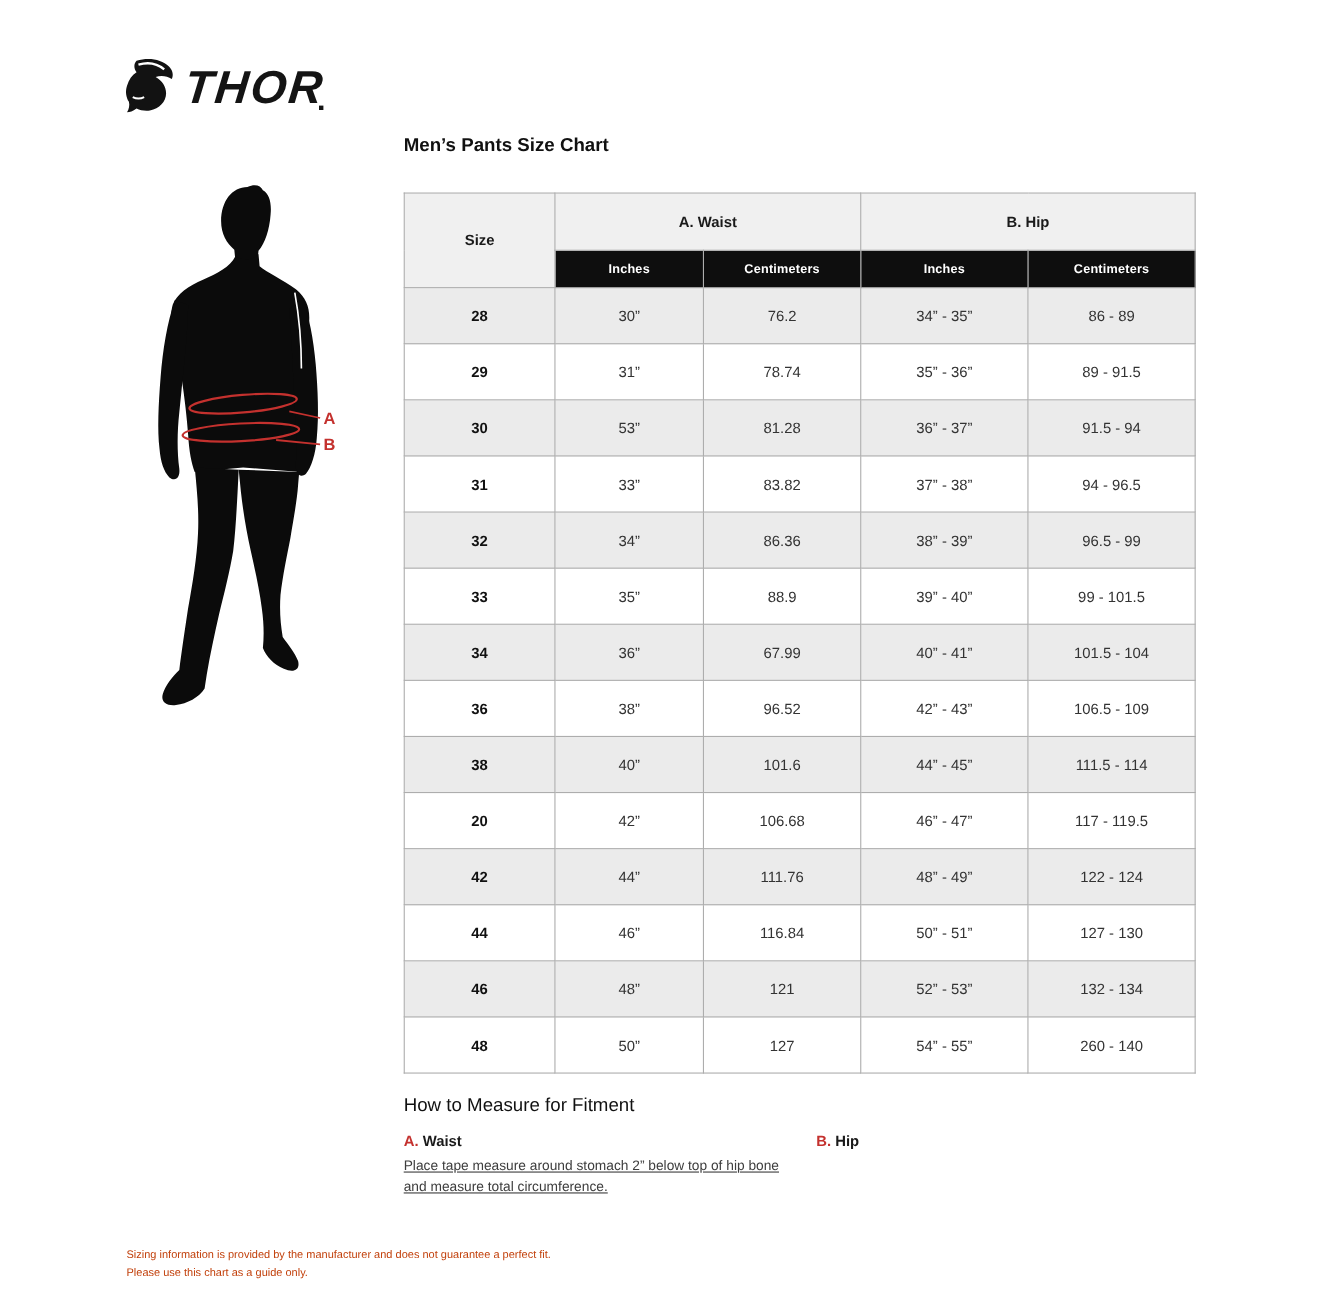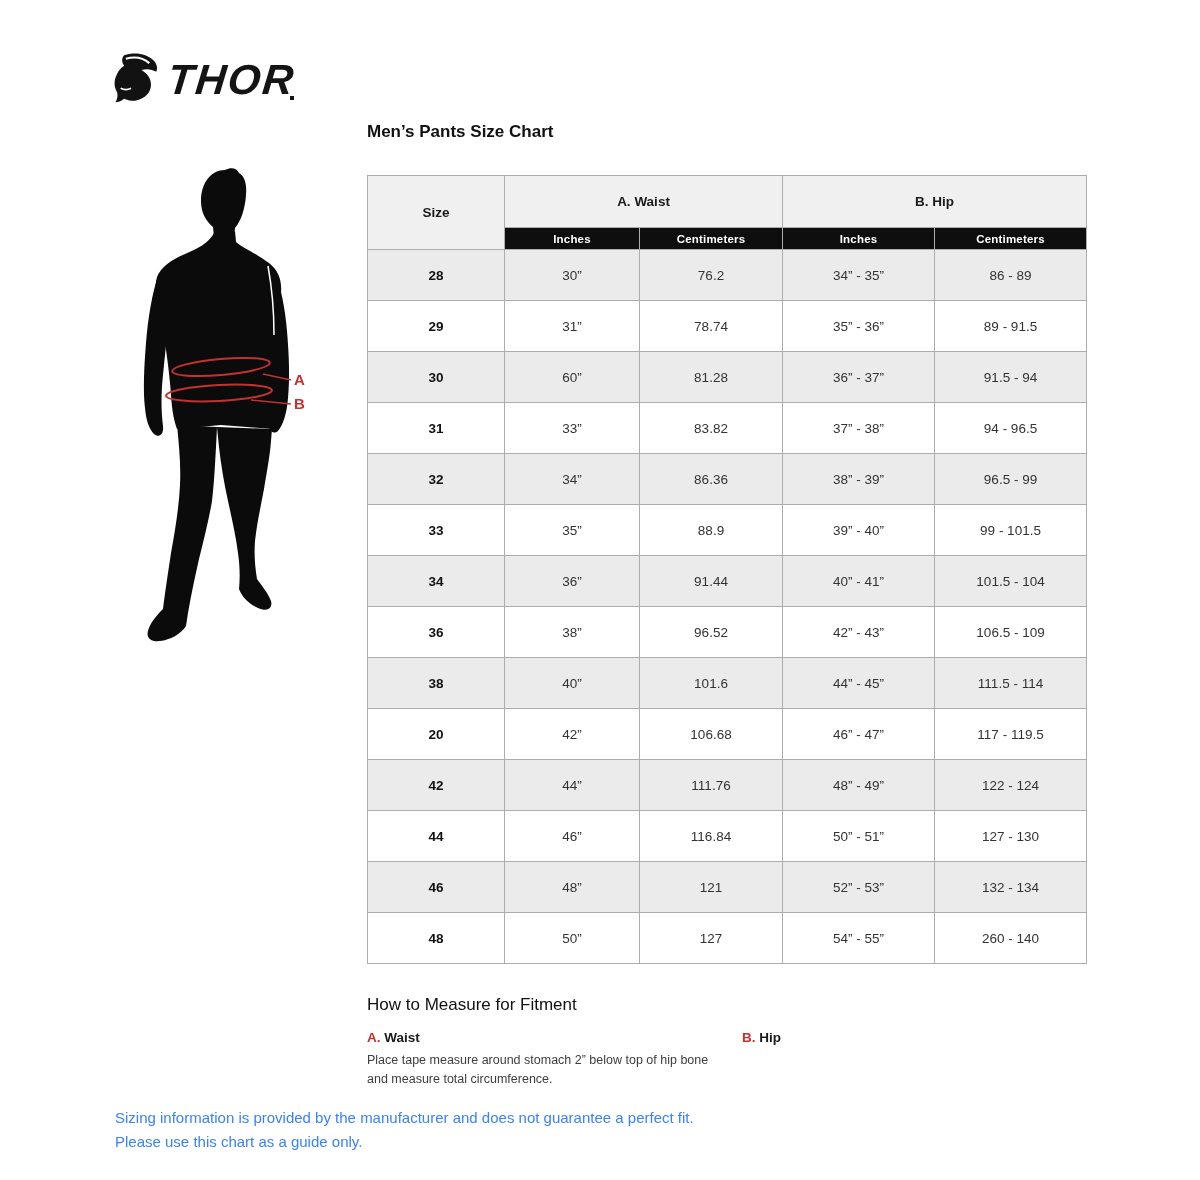--- a/index.html
+++ b/index.html
@@ -19,36 +19,36 @@
 
   
   .chart-title { position:absolute; left:367px; top:122px; font-size:17px; font-weight:bold; color:#111; }
 
   
   .table-wrap { position:absolute; left:367px; top:175px; }
   table.size-chart { border-collapse:collapse; table-layout:fixed; width:719px; }
   table.size-chart th, table.size-chart td { border:1px solid #adadad; text-align:center; vertical-align:middle; }
   tr.h1 th { height:52px; background:#f0f0f0; font-size:13.5px; font-weight:bold; color:#1a1a1a; }
   th.size-h { background:#f0f0f0; }
-  tr.h2 th.bar { height:22px; background:#0e0e0e; color:#ffffff; font-size:11.5px; font-weight:bold; letter-spacing:0.2px; }
+  tr.h2 th.bar { height:34px; background:#0e0e0e; color:#ffffff; font-size:11.5px; font-weight:bold; letter-spacing:0.2px; }
   tbody td { height:51px; font-size:13.5px; color:#333; background:#ffffff; }
   tbody tr.alt td { background:#ebebeb; }
   tbody td.size-cell { font-weight:bold; color:#111;margin-left:32px; }
 
   
   .measure-heading { position:absolute; left:367px; top:995px; font-size:17px; font-weight:normal; color:#111; }
   .measure-item { position:absolute; top:1030px; }
   .measure-item.a { left:367px; width:352px; }
   .measure-item.b { left:742px; width:392px; }
   .measure-label { font-size:13.5px; font-weight:bold; color:#1a1a1a; }
   .measure-key { color:#c4312e; }
-  .measure-text { margin-top:6px; font-size:12.5px; color:#3d3d3d; line-height:1.5; }
-
-  
-  .disclaimer { position:absolute; left:115px; top:1106px; font-size:15px; color:#3b82f6; line-height:1.6; }
+  .measure-text { margin-top:6px; font-size:12.5px; color:#3d3d3d; line-height:1.5;text-decoration:underline; }
+
+  
+  .disclaimer { position:absolute; left:115px; top:1134px; font-size:10px; color:#c2410c; line-height:1.6; }
 </style>
 </head>
 <body>
 
 <div class="canvas">
 
   <div class="logo">
     <svg class="logo-icon" viewBox="0 0 60 62">
       <path d="M14,6 C26,2 40,4 48,12 C52,16 53,21 51,25 C46,22 40,21 34,23 C41,27 45,33 45,40 C45,49 38,56 28,58 C24,59 18,58 14,56 C10,59 7,60 4,60 C6,57 7,53 6,49 C3,44 2,38 4,32 C6,26 9,21 14,18 C11,14 11,9 14,6 Z" fill="#121212"></path>
       <path d="M16,10 C26,7 36,9 43,15" stroke="#ffffff" stroke-width="2.5" fill="none"></path>
@@ -117,21 +117,21 @@
           </tr>
           <tr>
             <td class="size-cell">29</td>
             <td>31”</td>
             <td>78.74</td>
             <td>35” - 36”</td>
             <td>89 - 91.5</td>
           </tr>
           <tr class="alt">
             <td class="size-cell">30</td>
-            <td>60”</td>
+            <td>53”</td>
             <td>81.28</td>
             <td>36” - 37”</td>
             <td>91.5 - 94</td>
           </tr>
           <tr>
             <td class="size-cell">31</td>
             <td>33”</td>
             <td>83.82</td>
             <td>37” - 38”</td>
             <td>94 - 96.5</td>
@@ -146,21 +146,21 @@
           <tr>
             <td class="size-cell">33</td>
             <td>35”</td>
             <td>88.9</td>
             <td>39” - 40”</td>
             <td>99 - 101.5</td>
           </tr>
           <tr class="alt">
             <td class="size-cell">34</td>
             <td>36”</td>
-            <td>91.44</td>
+            <td>67.99</td>
             <td>40” - 41”</td>
             <td>101.5 - 104</td>
           </tr>
           <tr>
             <td class="size-cell">36</td>
             <td>38”</td>
             <td>96.52</td>
             <td>42” - 43”</td>
             <td>106.5 - 109</td>
           </tr>

